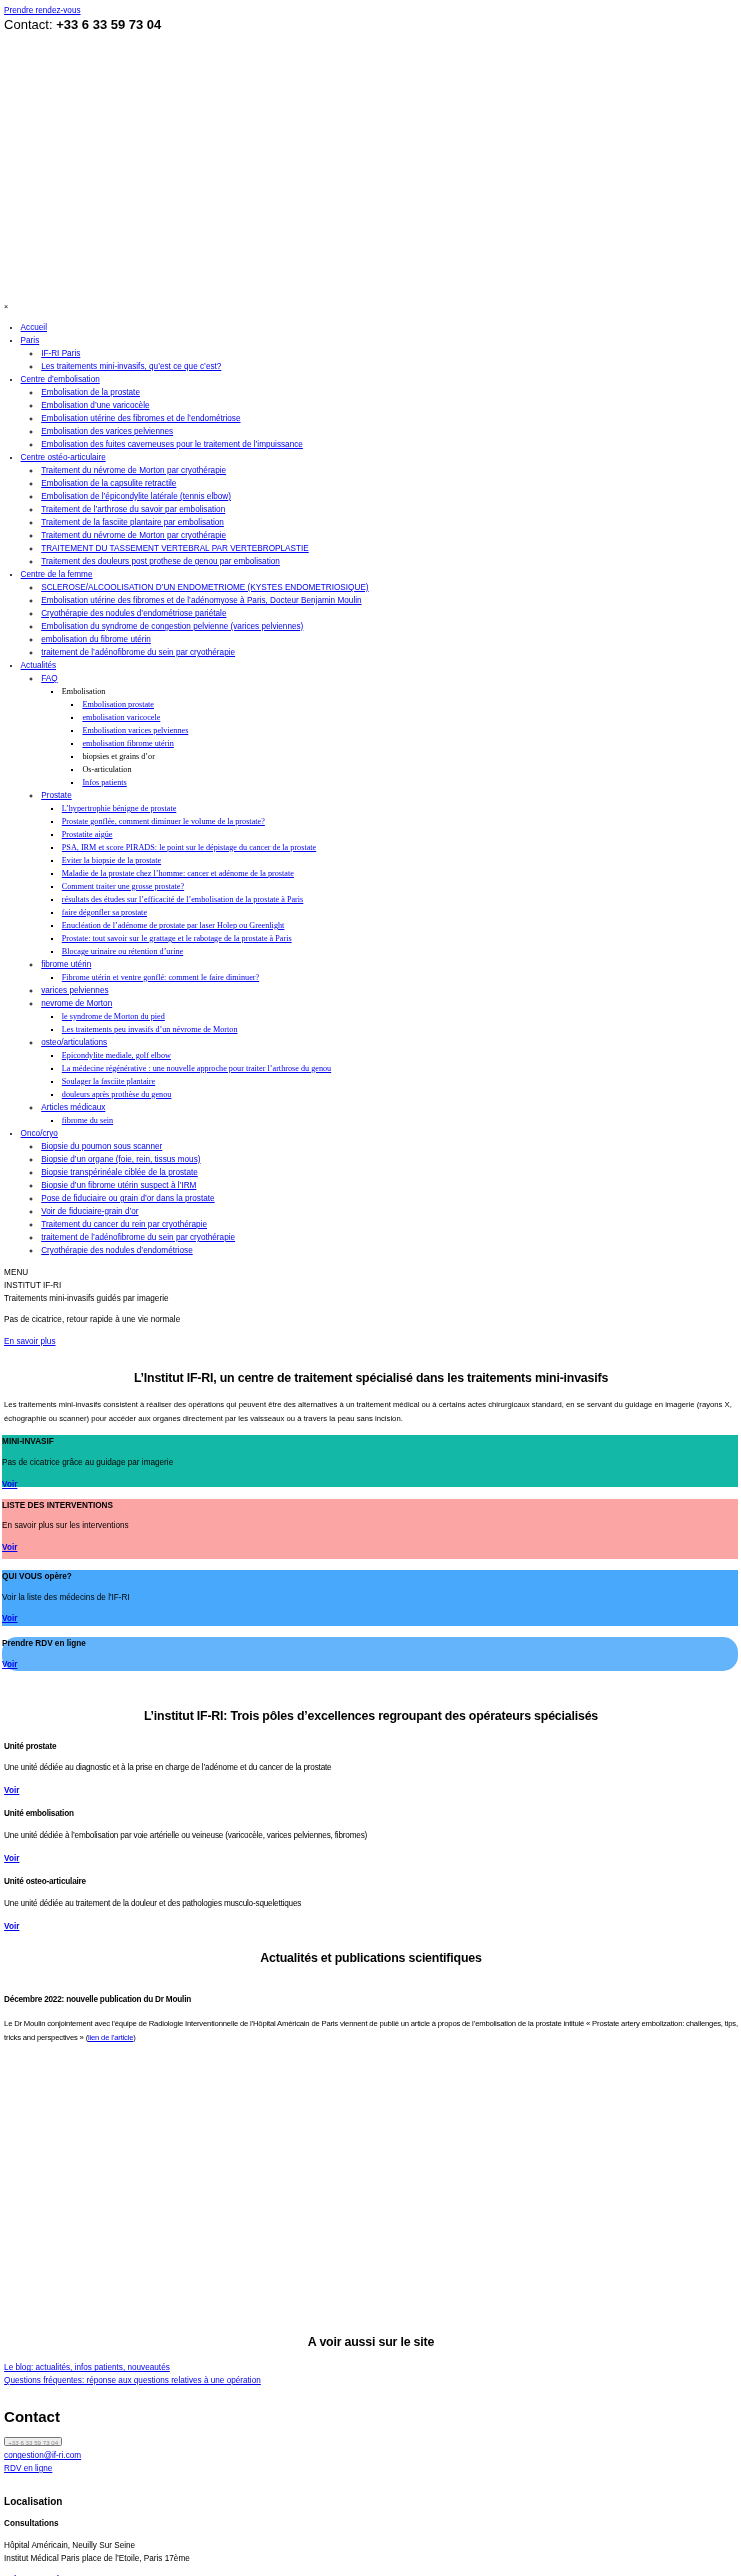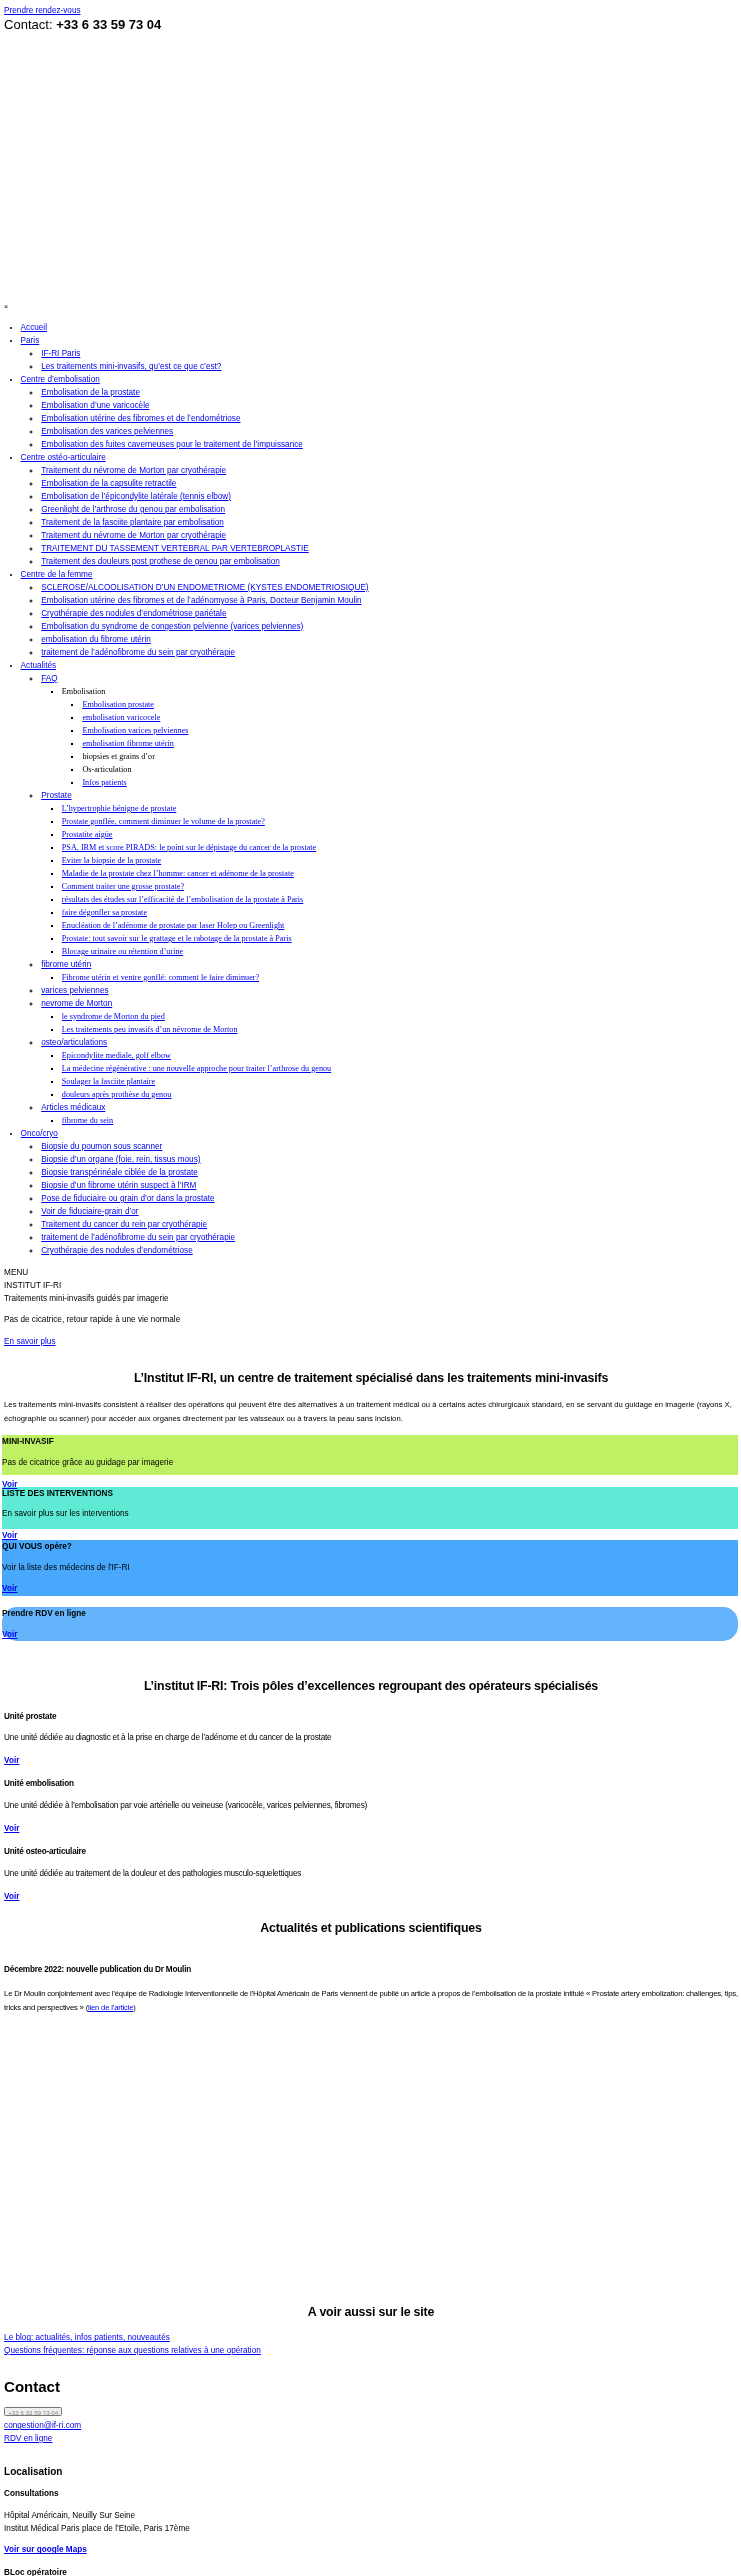--- a/index.html
+++ b/index.html
@@ -50,22 +50,22 @@
   
   .cards { margin-top: 10.3px; padding: 0 2.1px 0 2.1px; }
   .card {
     margin: 0 0 11.3px 0;
     padding: 0;
     width: 736px;
   }
   .card .title { font-weight: 700; font-size: 8.2px; line-height: 11.3px; margin: 0; padding-top: 1px; }
   .card .desc { font-size: 8.2px; line-height: 11.3px; margin: 9.3px 0; }
   .card .voir { font-weight: 700; font-size: 8.2px; line-height: 11.3px; display:inline-block; margin-bottom: 1px;}
-  .card.c1 { background: #bef264; height: 40px; }
-  .card.c2 { background: #5eead4; height: 42px; }
+  .card.c1 { background: #14b8a6; height: 52px; }
+  .card.c2 { background: #fca5a5; height: 60px; }
   .card.c3 { background: #47a8fc; height: 56px; }
   .card.c4 { background: #63b4fb; height: 34px; border-radius: 15px; }
   .card.c4 .title { margin-bottom: 8.2px; }
 
   
   .poles h2.center { margin-top: 36px; margin-bottom: 13.4px; }
   .pole { margin: 0 4.1px; }
   .pole h4 { font-size: 8.2px; font-weight: 700; margin: 0; line-height: 12.4px; letter-spacing: -0.2px;}
   .pole p { margin: 9.3px 0 9.3px; line-height: 12.4px; font-size: 8.2px; letter-spacing: -0.2px;}
   .pole .voir { font-weight: 700; display:inline-block; margin-bottom: 11.3px; }
@@ -132,21 +132,21 @@
         <li><a href="#">Embolisation utérine des fibromes et de l’endométriose</a></li>
         <li><a href="#">Embolisation des varices pelviennes</a></li>
         <li><a href="#">Embolisation des fuites caverneuses pour le traitement de l’impuissance</a></li>
       </ul>
     </li>
     <li><a href="#">Centre ostéo-articulaire</a>
       <ul>
         <li><a href="#">Traitement du névrome de Morton par cryothérapie</a></li>
         <li><a href="#">Embolisation de la capsulite retractile</a></li>
         <li><a href="#">Embolisation de l’épicondylite latérale (tennis elbow)</a></li>
-        <li><a href="#">Greenlight de l’arthrose du genou par embolisation</a></li>
+        <li><a href="#">Traitement de l’arthrose du savoir par embolisation</a></li>
         <li><a href="#">Traitement de la fasciite plantaire par embolisation</a></li>
         <li><a href="#">Traitement du névrome de Morton par cryothérapie</a></li>
         <li><a href="#">TRAITEMENT DU TASSEMENT VERTEBRAL PAR VERTEBROPLASTIE</a></li>
         <li><a href="#">Traitement des douleurs post prothese de genou par embolisation</a></li>
       </ul>
     </li>
     <li><a href="#">Centre de la femme</a>
       <ul>
         <li><a href="#">SCLEROSE/ALCOOLISATION D’UN ENDOMETRIOME (KYSTES ENDOMETRIOSIQUE)</a></li>
         <li><a href="#">Embolisation utérine des fibromes et de l’adénomyose à Paris, Docteur Benjamin Moulin</a></li>

